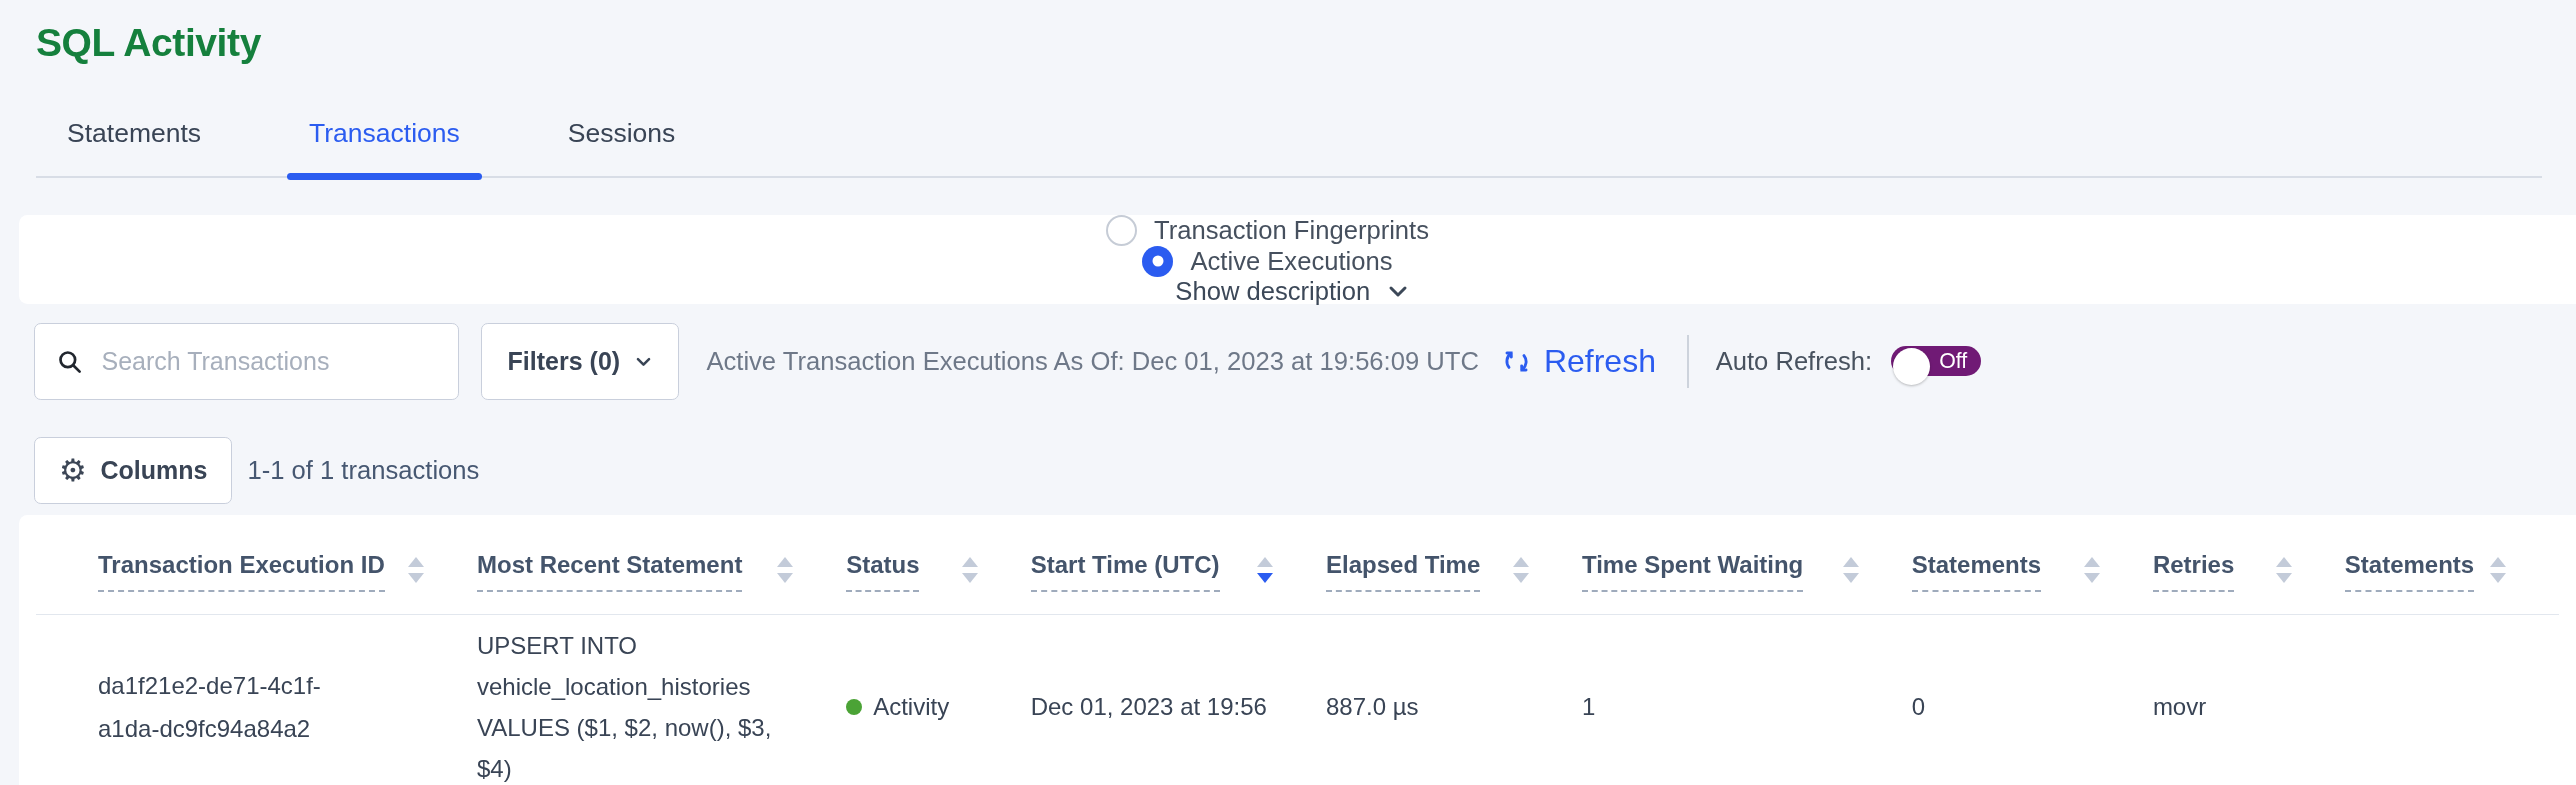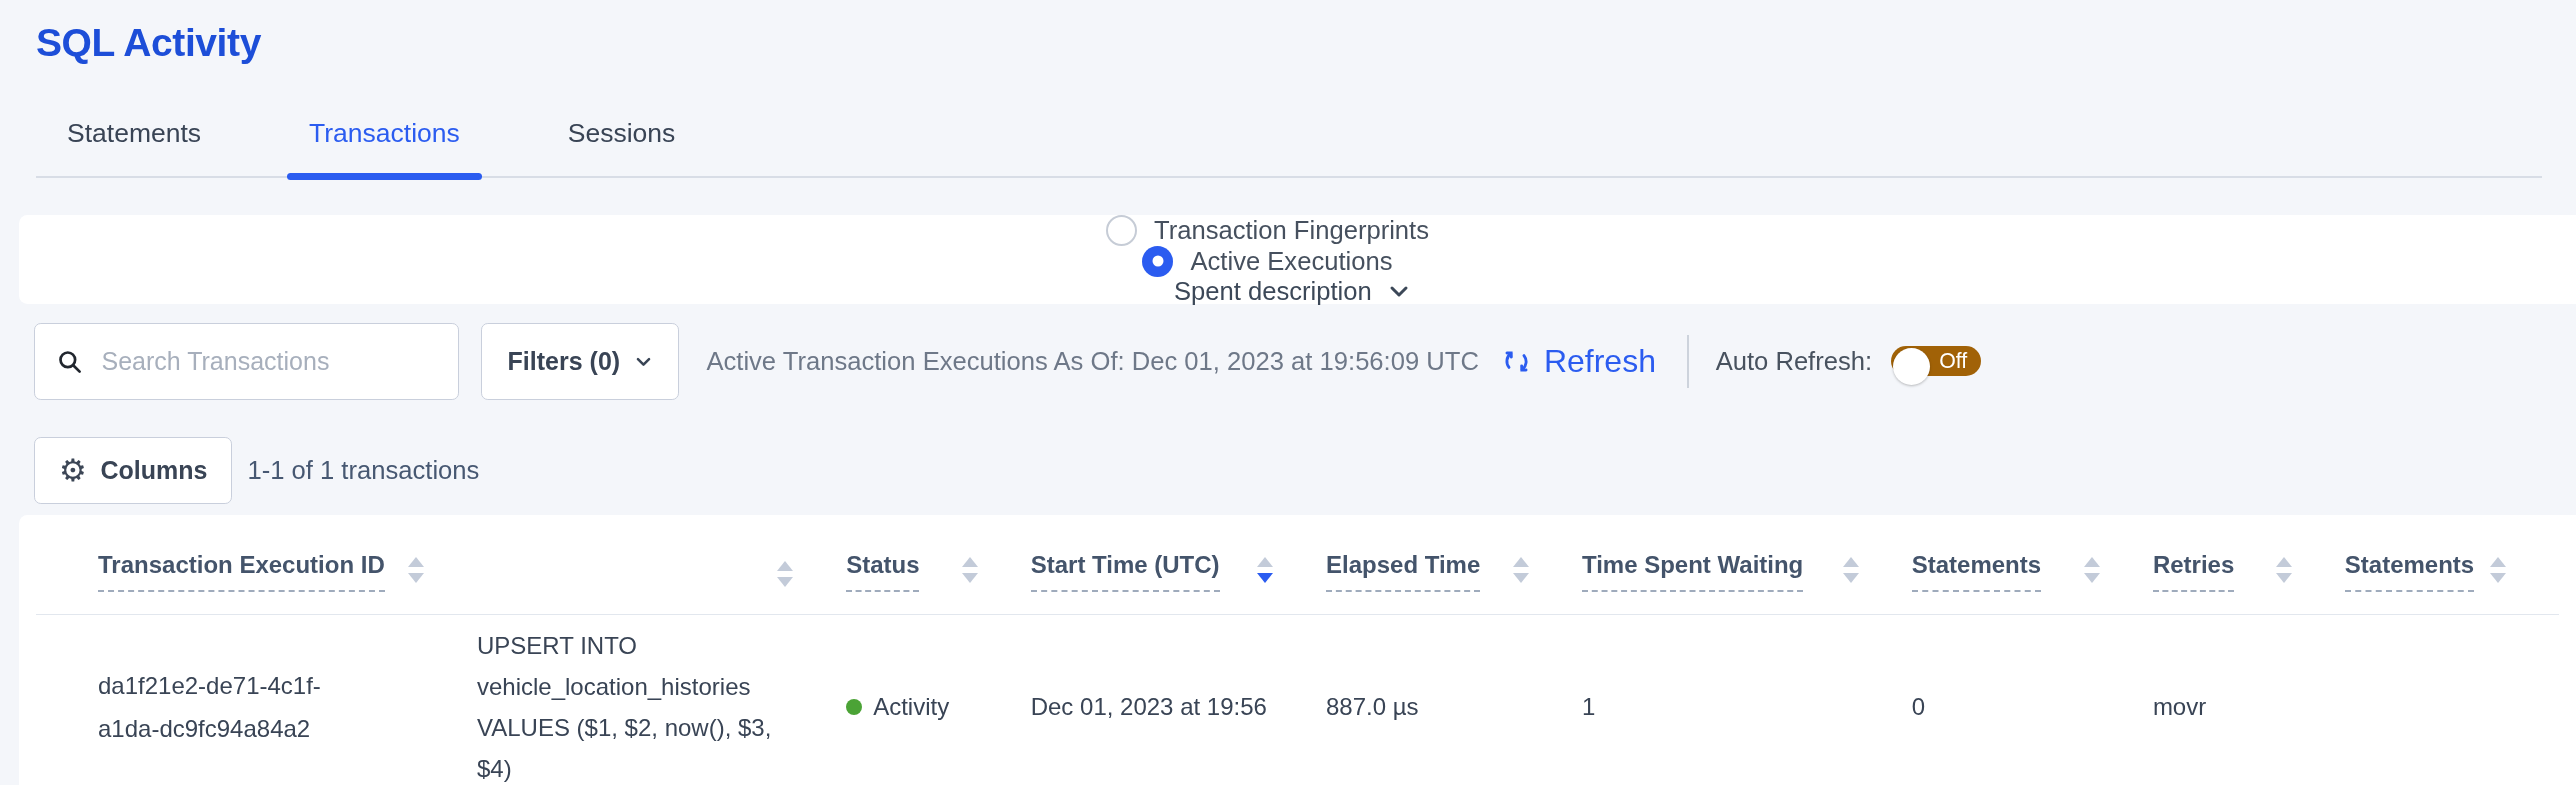--- a/index.html
+++ b/index.html
@@ -2,21 +2,21 @@
 <html style="font-size:13.7px"><head>
 <meta charset="utf-8">
 <style>
   * { box-sizing: border-box; margin: 0; padding: 0; }
   html, body { width: 2576px; height: 785px; background: #f4f6fa; overflow: hidden; }
   body { font-family: "Liberation Sans", sans-serif; color: #394455; position: relative; }
 
   
   .page-title {
     margin: 20.5px 0 0 36px;
-    font-size: 39px; font-weight: 700; color: #1d4ed8; letter-spacing: -0.4px;
+    font-size: 39px; font-weight: 700; color: #15803d; letter-spacing: -0.4px;
   }
 
   
   .tabs {
     margin: 53px 34px 0 36px;
     display: flex; padding-left: 31px;
     border-bottom: 2.6px solid #d8dde6;
   }
   .tab {
     position: relative; font-size: 26.5px; color: #394455;
@@ -65,21 +65,21 @@
     height: 77px; background: #fff; border: 1.7px solid #c9cfdc; border-radius: 6.8px;
     display: flex; align-items: center; gap: 13.7px; padding: 0 25.6px;
     font-size: 25px; font-weight: 700; color: #394455; cursor: pointer;
   }
   .filters-btn { margin-left: 22px; }
   .asof-text { margin-left: 27px; font-size: 25.6px; color: #6e7888; white-space: nowrap; }
   .refresh-link { margin-left: 22px; display: flex; align-items: center; gap: 12px; color: #2b5cf0; font-size: 32px; cursor: pointer; white-space: nowrap; }
   .v-divider { width: 1.7px; height: 53px; background: #cdd3dc; margin: 0 27px 0 31px; }
   .autorefresh-label { font-size: 25.6px; color: #48525f; white-space: nowrap; }
   .toggle {
-    margin-left: 19px; width: 90px; height: 30px; background: #a16207;
+    margin-left: 19px; width: 90px; height: 30px; background: #701a75;
     border-radius: 22px; position: relative; cursor: pointer; flex: none;
   }
   .toggle-knob {
     position: absolute; left: 1.7px; top: 1.7px; width: 37px; height: 37px;
     border-radius: 50%; background: #fff; box-shadow: 0 0.9px 2.6px rgba(0,0,0,.25);
   }
   .toggle-state { position: absolute; left: 48px; top: 50%; transform: translateY(-50%); color: #fff; font-size: 21.3px; }
 
   
   .table-controls { margin: 37px 0 0 34px; display: flex; align-items: center; }
@@ -131,21 +131,21 @@
   <div class="radio-item">
     <span class="radio-circle"></span>
     <span class="radio-label">Transaction Fingerprints</span>
   </div>
   <div class="radio-item selected">
     <span class="radio-circle"></span>
     <span class="radio-label">Active Executions</span>
   </div>
   <div class="flex-spacer"></div>
   <div class="show-description">
-    <span>Spent description</span>
+    <span>Show description</span>
     <span class="icon">
       <svg width="24" height="24" viewBox="0 0 24 24" fill="none" stroke="#3c4858" stroke-width="3" stroke-linecap="round" stroke-linejoin="round">
           <polyline points="5 9 12 16 19 9"></polyline>
         </svg>
     </span>
   </div>
 </section>
 
 <div class="toolbar">
   <div class="search-box">
@@ -203,20 +203,21 @@
     <div class="thead-wrap">
       <div class="tgrid">
         <div class="hcell">
           <span class="hlabel">Transaction Execution ID</span>
           <span class="sorter">
               <span class="tri-up"></span>
               <span class="tri-down"></span>
             </span>
         </div>
         <div class="hcell">
+          <span class="hlabel">Most Recent Statement</span>
           <span class="sorter">
               <span class="tri-up"></span>
               <span class="tri-down"></span>
             </span>
         </div>
         <div class="hcell">
           <span class="hlabel">Status</span>
           <span class="sorter">
               <span class="tri-up"></span>
               <span class="tri-down"></span>

